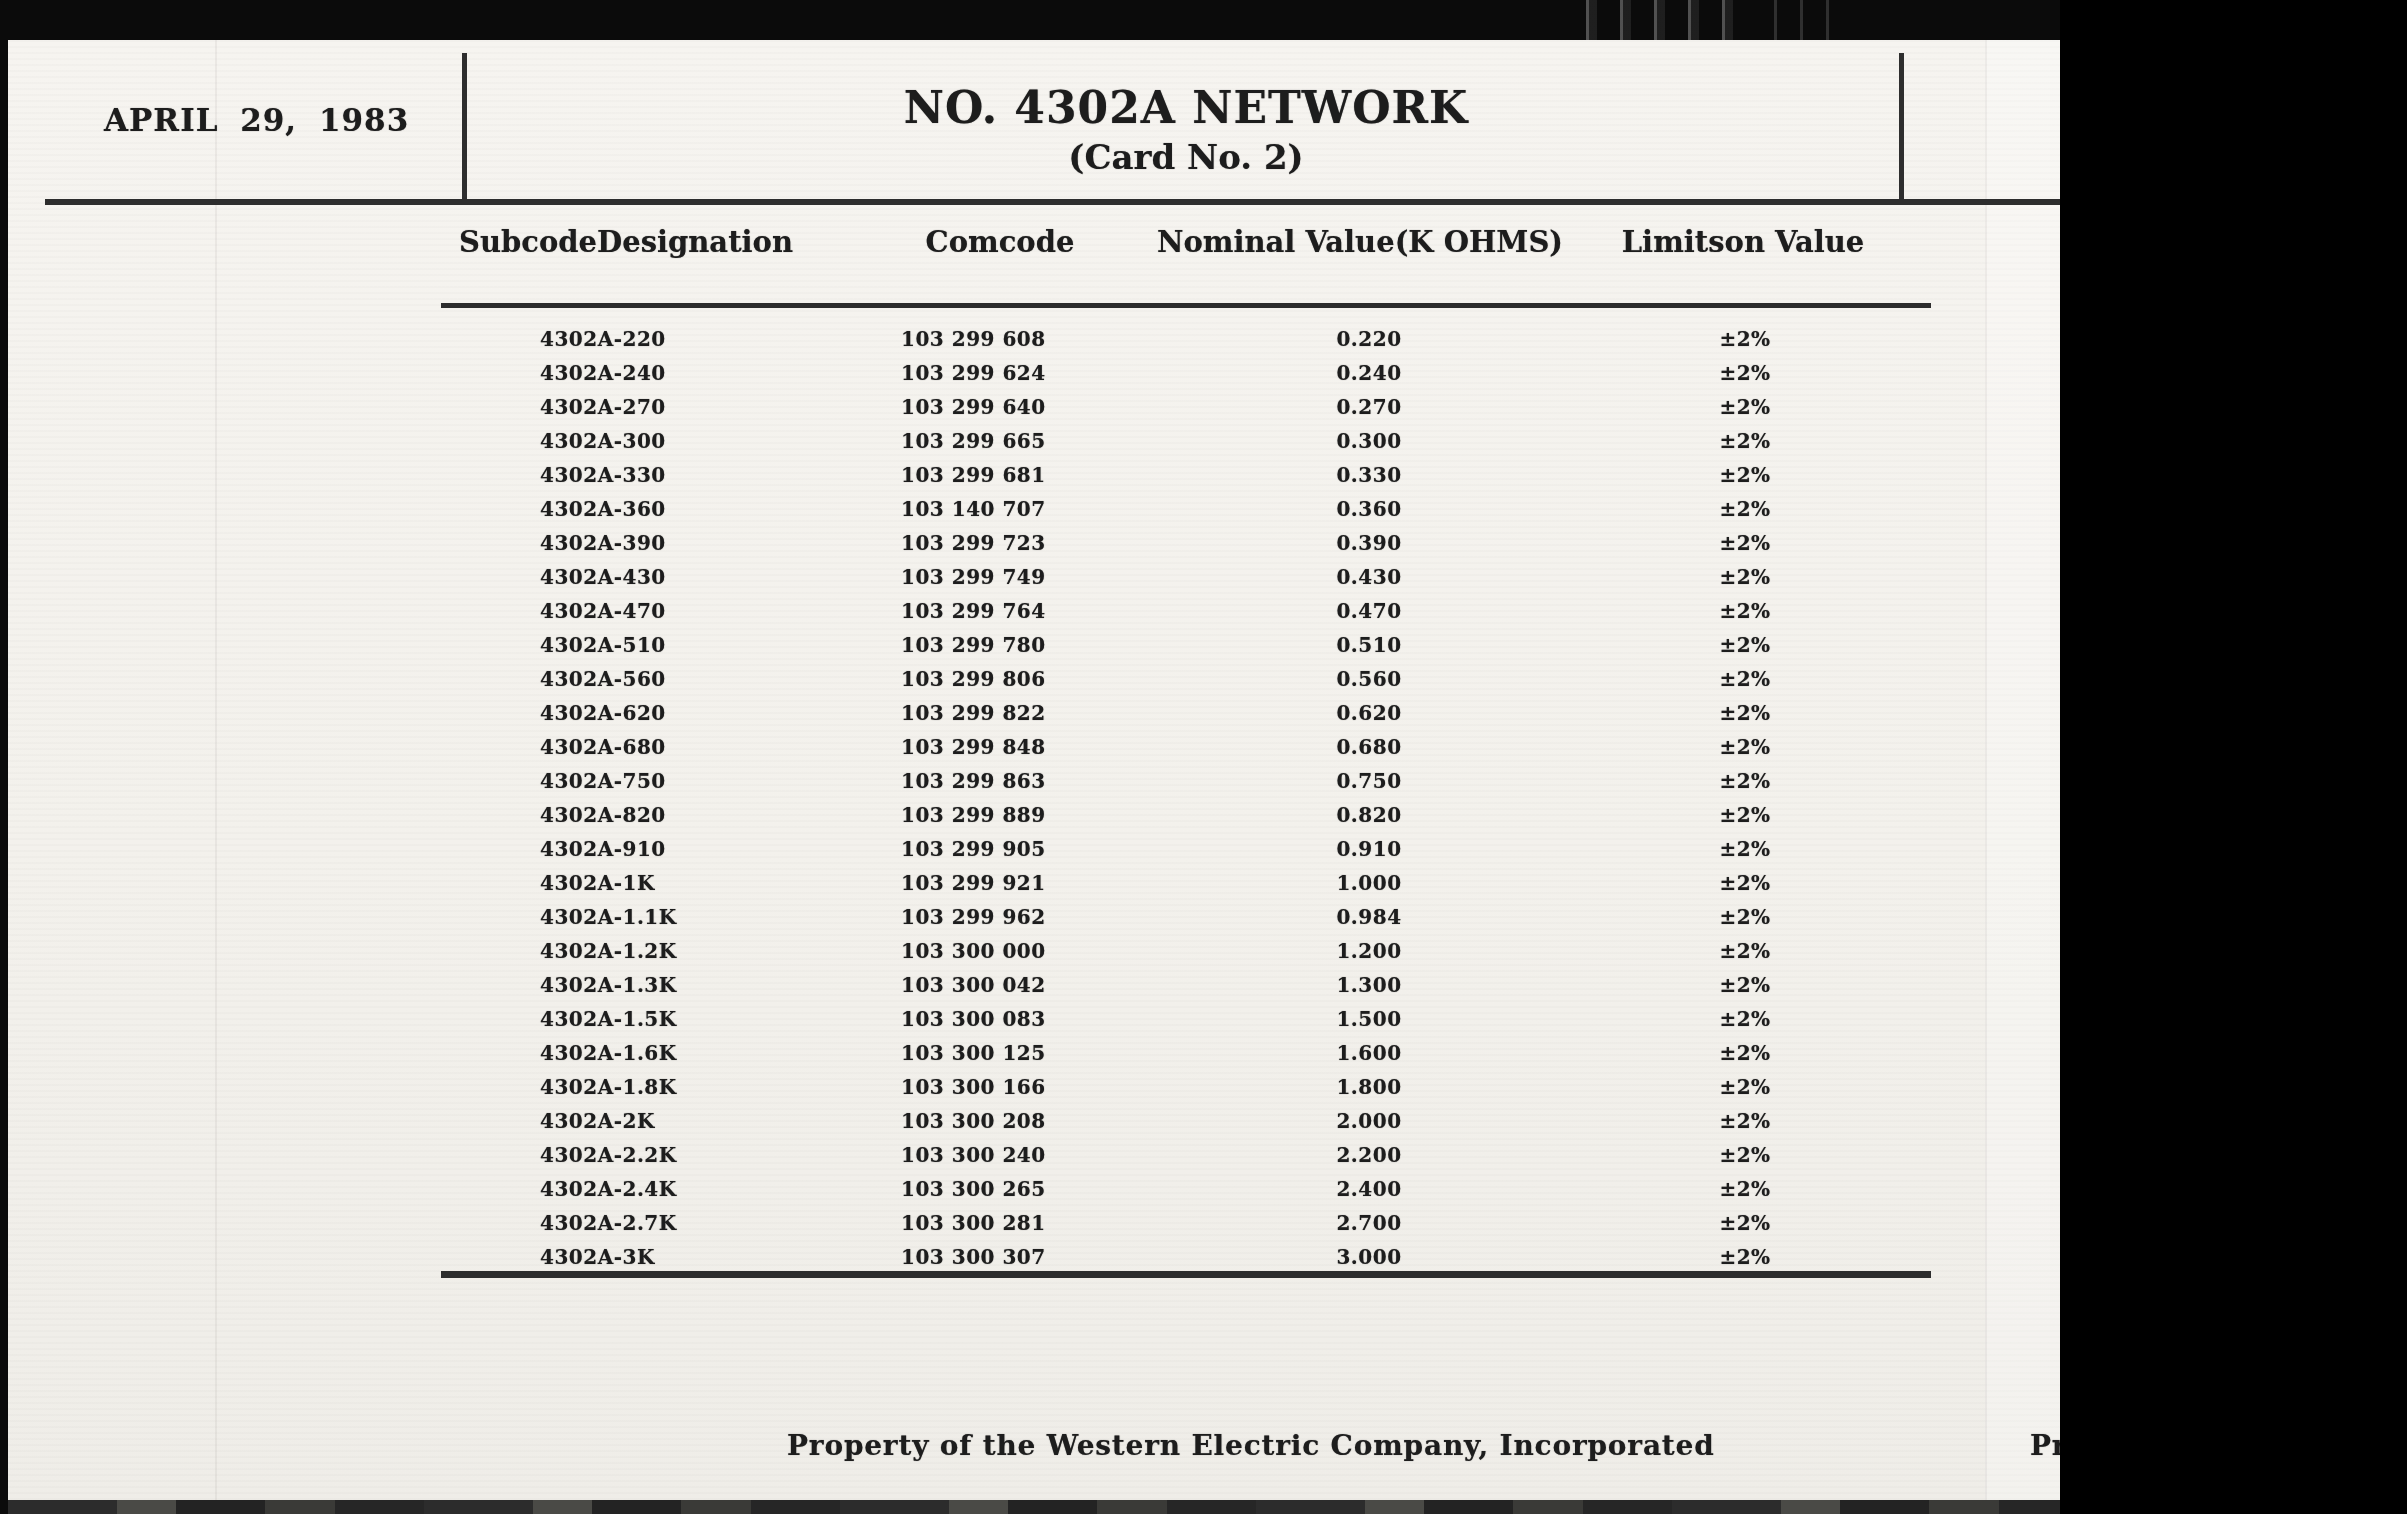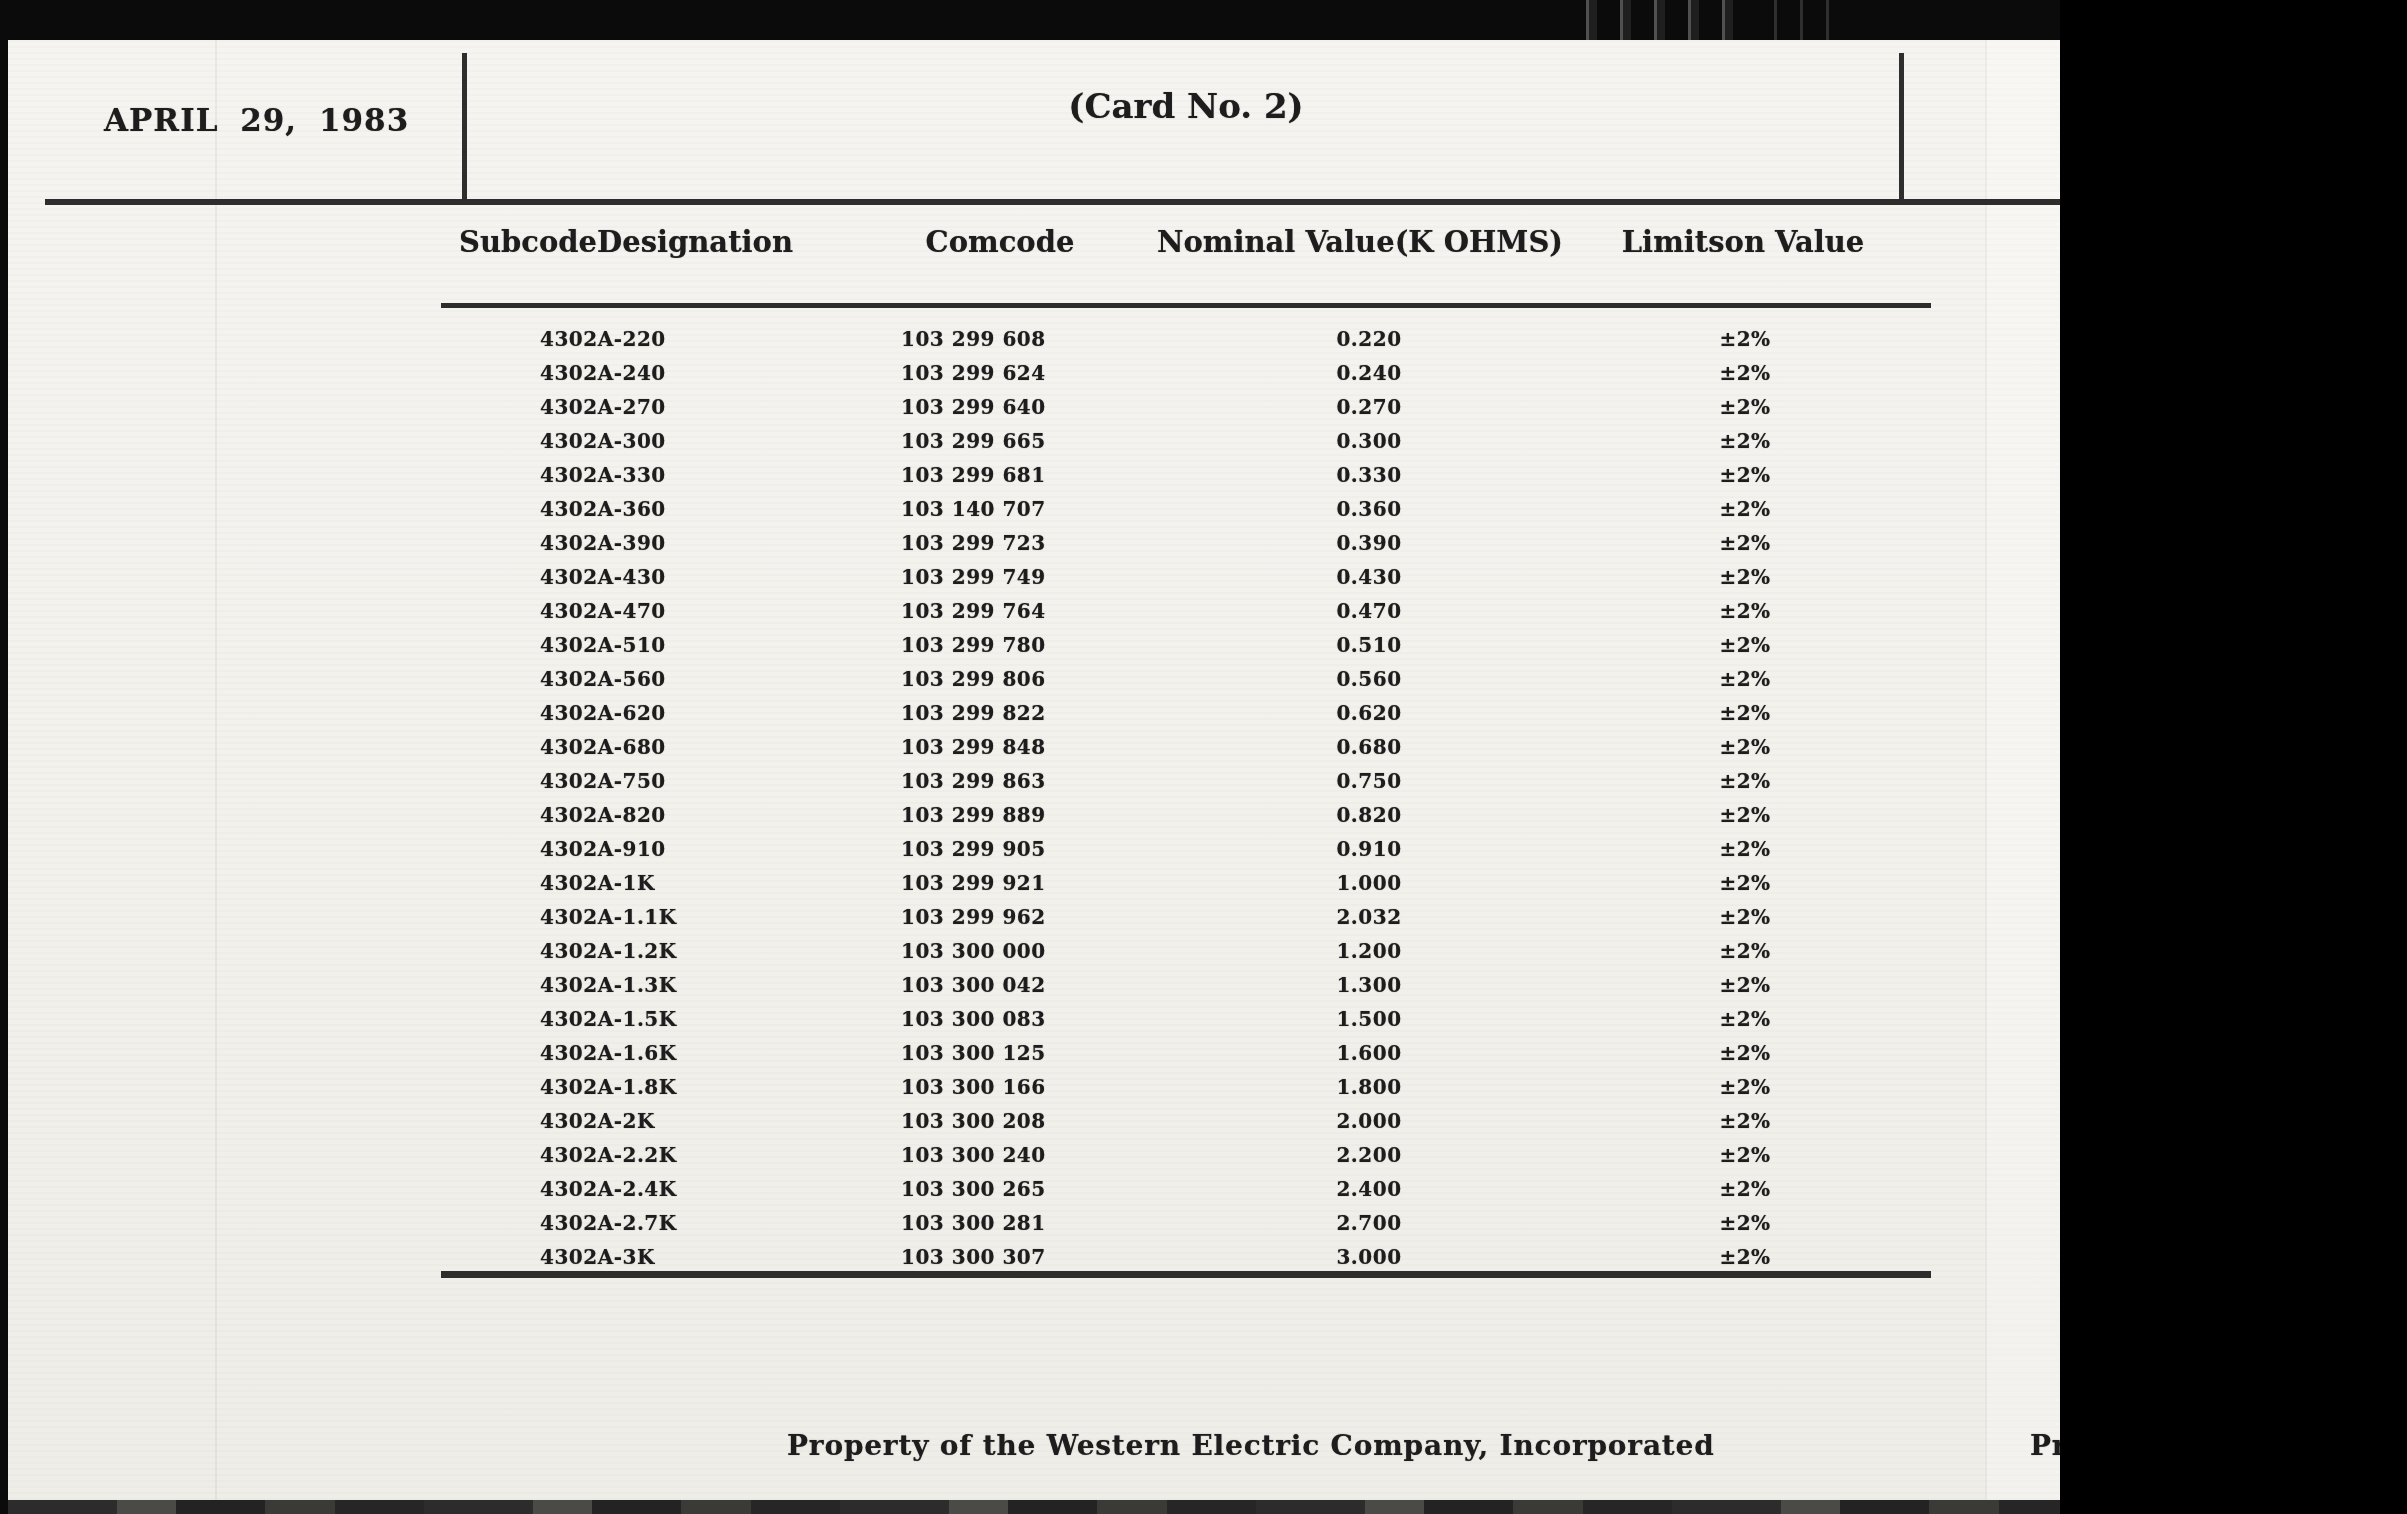--- a/index.html
+++ b/index.html
@@ -93,20 +93,21 @@
     <div class="crease" style="left:207px"></div>
     <div class="right-tint"></div>
     <div class="crease" style="left:1977px"></div>
 
     <div class="date ink">APRIL 29, 1983</div>
 
     <div class="vline left"></div>
     <div class="vline right"></div>
 
     <div class="title-block">
+      <div class="title ink">NO. 4302A NETWORK</div>
       <div class="subtitle ink">(Card No. 2)</div>
     </div>
 
     <div class="rule full"></div>
 
     <div class="colhead h0 ink">
       <span>Subcode</span>
       <span>Designation</span>
     </div>
     <div class="colhead h1 ink">
@@ -239,21 +240,21 @@
       <div class="row">
         <span class="c1 ink">4302A-1K</span>
         <span class="c2 ink">103 299 921</span>
         <span class="c3 ink">1.000</span>
         <span class="c4 ink">±2%</span>
       </div>
 
       <div class="row">
         <span class="c1 ink">4302A-1.1K</span>
         <span class="c2 ink">103 299 962</span>
-        <span class="c3 ink">2.032</span>
+        <span class="c3 ink">0.984</span>
         <span class="c4 ink">±2%</span>
       </div>
 
       <div class="row">
         <span class="c1 ink">4302A-1.2K</span>
         <span class="c2 ink">103 300 000</span>
         <span class="c3 ink">1.200</span>
         <span class="c4 ink">±2%</span>
       </div>
 

